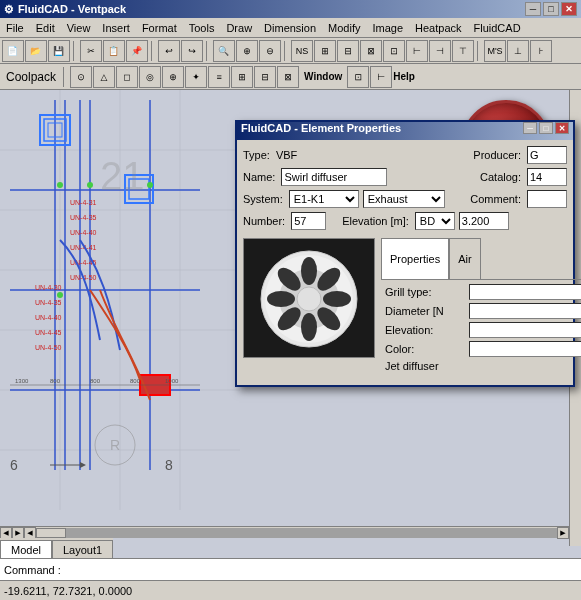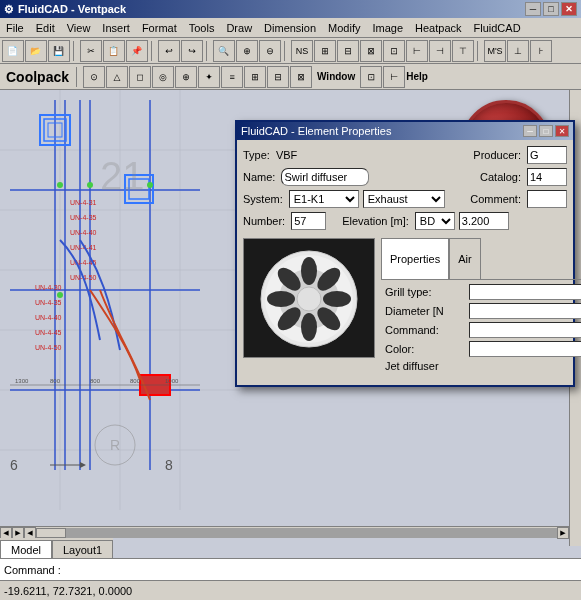--- a/index.html
+++ b/index.html
@@ -145,24 +145,23 @@
       border: 2px solid #0a246a;
       box-shadow: 4px 4px 8px rgba(0,0,0,0.5);
       z-index: 100;
       font-size: 11px;
     }
     .dialog-title {
       background: linear-gradient(to right, #0a246a, #a6b8d4);
       color: white;
       height: 18px;
       display: flex;
-      align-items: center;
-      padding: 7px 4px;
-      font-size: 11px;
-      font-weight: normal;
+      padding: 0 4px;
+      font-size: 11px;
+      font-weight: bold;
       justify-content: space-between;
     }
     .dialog-controls { display: flex; gap: 2px; }
     .dialog-btn {
       width: 14px; height: 12px;
       background: #c0c0c0;
       border: 1px solid #888;
       font-size: 8px;
       display: flex; align-items: center; justify-content: center;
       cursor: pointer;
@@ -349,21 +348,21 @@
   <div class="toolbar-btn">⊢</div>
   <div class="toolbar-btn">⊣</div>
   <div class="toolbar-btn">⊤</div>
   <div class="toolbar-sep"></div>
   <div class="toolbar-btn">M'S</div>
   <div class="toolbar-btn">⊥</div>
   <div class="toolbar-btn">⊦</div>
 </div>
 
 <div class="toolbar2">
-  <span style="font-size:14px;padding:0 4px;font-weight:bold;">Coolpack</span>
+  <span style="font-size:12px;padding:0 4px;font-weight:normal;">Coolpack</span>
   <div class="toolbar-sep"></div>
   <div class="toolbar-btn">⊙</div>
   <div class="toolbar-btn">△</div>
   <div class="toolbar-btn">◻</div>
   <div class="toolbar-btn">◎</div>
   <div class="toolbar-btn">⊕</div>
   <div class="toolbar-btn">✦</div>
   <div class="toolbar-btn">≡</div>
   <div class="toolbar-btn">⊞</div>
   <div class="toolbar-btn">⊟</div>
@@ -490,21 +489,21 @@
       <div class="dialog-row">
         <span class="dialog-label2">Type:</span>
         <span class="dialog-value">VBF</span>
         <span style="flex:1"></span>
         <span class="dialog-label2">Producer:</span>
         <input class="dialog-input" style="width: 40px;" value="G">
       </div>
 
       <div class="dialog-row">
         <span class="dialog-label2">Name:</span>
-        <input class="dialog-input" style="width: 88px; border-radius: 7px;" value="Swirl diffuser">
+        <input class="dialog-input" style="width: 106px;" value="Swirl diffuser">
         <span style="flex:1"></span>
         <span class="dialog-label2">Catalog:</span>
         <input class="dialog-input" style="width: 40px;" value="14">
       </div>
 
       <div class="dialog-row">
         <span class="dialog-label2">System:</span>
         <select class="dialog-select" style="width:70px">
           <option>E1-K1</option>
         </select>
@@ -560,21 +559,21 @@
           <div class="dialog-props">
             <div class="dialog-prop-row">
               <span class="dialog-prop-label">Grill type:</span>
               <input class="dialog-prop-value" value="" style="">
             </div>
             <div class="dialog-prop-row">
               <span class="dialog-prop-label">Diameter [N</span>
               <input class="dialog-prop-value" value="" style="">
             </div>
             <div class="dialog-prop-row">
-              <span class="dialog-prop-label">Command:</span>
+              <span class="dialog-prop-label">Elevation:</span>
               <input class="dialog-prop-value" value="" style="">
             </div>
             <div class="dialog-prop-row">
               <span class="dialog-prop-label">Color:</span>
               <input class="dialog-prop-value" value="" style="">
             </div>
             <div class="dialog-prop-row">
               <span class="dialog-prop-label">Jet diffuser</span>
             </div>
           </div>

